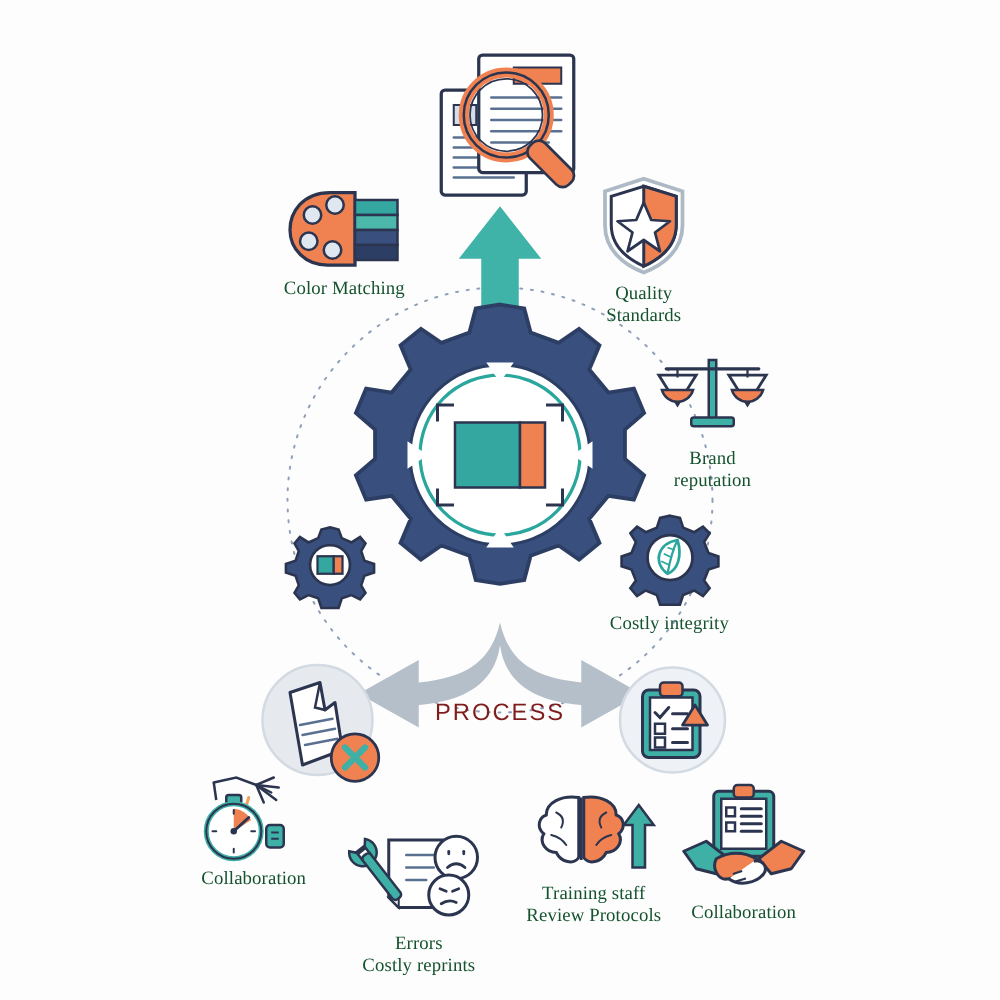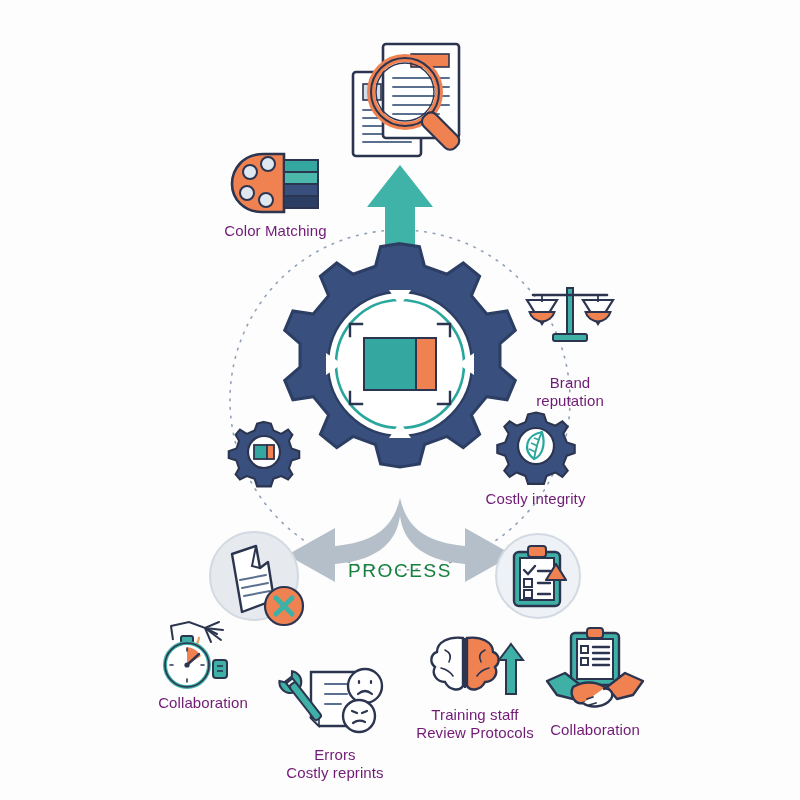--- a/index.html
+++ b/index.html
@@ -5,35 +5,36 @@
   html,body{margin:0;padding:0;}
   body{
     width:800px;height:800px;
     background:#fdfdfd;
     font-family:"Liberation Sans", sans-serif;
     overflow:hidden;
   }
   #stage{position:relative;width:800px;height:800px;}
   .node{position:absolute;display:flex;flex-direction:column;align-items:center;}
   .lbl{
-    color:#701a75;
+    color:#14532d;
     font-size:15px;
     line-height:1.22;
     text-align:center;
     white-space:pre-line;
     letter-spacing:.1px;
     margin-top:4px;
+    font-family:Liberation Serif, serif;
   }
   .ico{display:block;}
   #process-word{
     position:absolute;
     left:0;right:0;
     top:560px;
     text-align:center;
-    color:#15803d;
+    color:#7f1d1d;
     font-size:19px;
     letter-spacing:1.6px;
   }
   svg{display:block;overflow:visible;}
 </style>
 </head>
 <body>
 
 <div id="stage">
 
@@ -111,23 +112,33 @@
       <circle cx="19" cy="43" r="7" fill="#dfe8f1" stroke="#2c3550" stroke-width="2"></circle>
       <circle cx="38" cy="50" r="7" fill="#dfe8f1" stroke="#2c3550" stroke-width="2"></circle>
       <rect x="56" y="10" width="34" height="12" fill="#34a8a0" stroke="#2c3550" stroke-width="2"></rect>
       <rect x="56" y="22" width="34" height="12" fill="#4bb8ab" stroke="#2c3550" stroke-width="2"></rect>
       <rect x="56" y="34" width="34" height="12" fill="#39507f" stroke="#2c3550" stroke-width="2"></rect>
       <rect x="56" y="46" width="34" height="12" fill="#2c3e63" stroke="#2c3550" stroke-width="2"></rect>
     </svg>
     <div class="lbl">Color Matching</div>
   </div>
 
-
-
-  <div class="node" style="left:510px;top:282px;width:120px;gap:16px;">
+  <div class="node" style="left:455px;top:140px;width:120px;">
+    <svg class="ico" width="72" height="82" viewBox="0 0 72 82">
+      <path d="M36 3 L67 13 L67 40 C67 60 52 72 36 78 C20 72 5 60 5 40 L5 13 Z" fill="#ffffff" stroke="#aeb9c6" stroke-width="3"></path>
+      <path d="M36 9 L62 17 L62 40 C62 57 49 67 36 73 C23 67 10 57 10 40 L10 17 Z" fill="#ffffff" stroke="#2c3550" stroke-width="2.4"></path>
+      <path d="M36 9 L62 17 L62 40 C62 57 49 67 36 73 Z" fill="#f08252" stroke="#2c3550" stroke-width="2.4"></path>
+      <polygon points="36,22 42,36 57,37 45,46 49,61 36,52 23,61 27,46 15,37 30,36" fill="#ffffff" stroke="#2c3550" stroke-width="2.2" stroke-linejoin="round"></polygon>
+    </svg>
+    <div class="lbl">Quality
+Standards</div>
+  </div>
+
+
+  <div class="node" style="left:510px;top:282px;width:120px;">
     <svg class="ico" width="94" height="72" viewBox="0 0 94 72">
       <rect x="44" y="6" width="6" height="50" fill="#3fb0a6" stroke="#2c3550" stroke-width="2"></rect>
       <rect x="30" y="52" width="34" height="7" rx="2" fill="#3fb0a6" stroke="#2c3550" stroke-width="2"></rect>
       <line x1="10" y1="13" x2="84" y2="13" stroke="#2c3550" stroke-width="2.6" stroke-linecap="round"></line>
       <path d="M4 18 L34 18 L19 42 Z" fill="#ffffff" stroke="#2c3550" stroke-width="2.2"></path>
       <path d="M6.5 30 L31.5 30 A13 13 0 0 1 6.5 30 Z" fill="#f08252" stroke="#2c3550" stroke-width="2"></path>
       <path d="M60 18 L90 18 L75 42 Z" fill="#ffffff" stroke="#2c3550" stroke-width="2.2"></path>
       <path d="M62.5 30 L87.5 30 A13 13 0 0 1 62.5 30 Z" fill="#f08252" stroke="#2c3550" stroke-width="2"></path>
       <line x1="19" y1="13" x2="19" y2="20" stroke="#2c3550" stroke-width="1.8"></line>
       <line x1="75" y1="13" x2="75" y2="20" stroke="#2c3550" stroke-width="1.8"></line>

